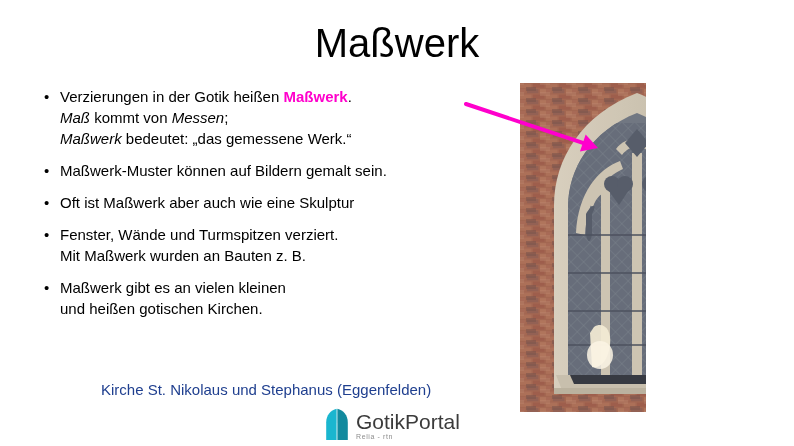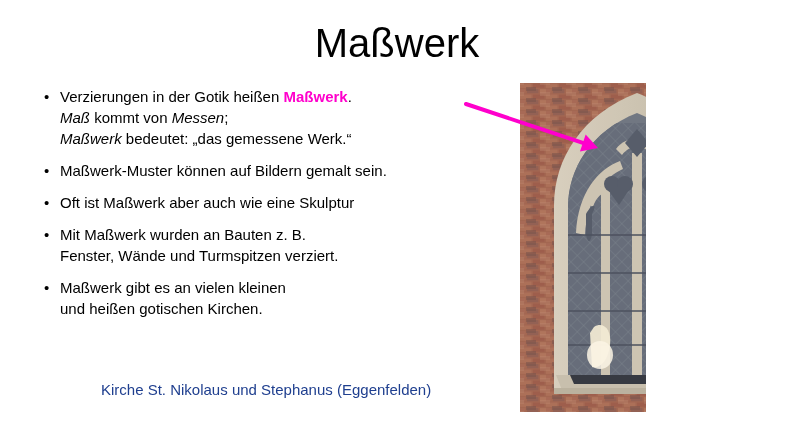--- a/index.html
+++ b/index.html
@@ -137,31 +137,41 @@
         <span class="line"><span class="em">Maß</span><span> kommt von </span><span class="em">Messen</span><span>;</span></span>
         <span class="line"><span class="em">Maßwerk</span><span> bedeutet: „das gemessene Werk.“</span></span>
       </div>
     <div class="bullet">
         <span class="line"><span>Maßwerk-Muster können auf Bildern gemalt sein.</span></span>
       </div>
     <div class="bullet">
         <span class="line"><span>Oft ist Maßwerk aber auch wie eine Skulptur</span></span>
       </div>
     <div class="bullet">
+        <span class="line"><span>Fenster, Wände und Turmspitzen verziert.</span></span>
         <span class="line"><span>Mit Maßwerk wurden an Bauten z. B.</span></span>
-        <span class="line"><span>Fenster, Wände und Turmspitzen verziert.</span></span>
       </div>
     <div class="bullet">
         <span class="line"><span>Maßwerk gibt es an vielen kleinen</span></span>
         <span class="line"><span>und heißen gotischen Kirchen.</span></span>
       </div>
   </div>
 
   <div id="caption">Kirche St. Nikolaus und Stephanus (Eggenfelden)</div>
 
+  <div id="logo">
+    <svg id="logo-mark" viewBox="0 0 26 33">
+      <path d="M12.6 0.8 C6.6 2.2 2.2 7.4 2.2 14.2 L2.2 32 L12.6 32 Z" fill="#1ab6cf"></path>
+      <path d="M13.4 0.8 C19.4 2.2 23.8 7.4 23.8 14.2 L23.8 32 L13.4 32 Z" fill="#128a9e"></path>
+    </svg>
+    <span id="logo-text">
+      <span id="logo-wordmark">GotikPortal</span>
+      <span id="logo-tagline">Relia - rtn</span>
+    </span>
+  </div>
 
   <div id="photo">
     <svg width="235" height="329" viewBox="0 0 235 329">
       <defs>
 
         <pattern id="brick" width="26" height="11" patternUnits="userSpaceOnUse">
           <rect width="26" height="11" fill="#a3614b"></rect>
           <rect x="0" y="0.6" width="11.4" height="4.2" fill="#b06f54"></rect>
           <rect x="13" y="0.6" width="11.4" height="4.2" fill="#9b5743"></rect>
           <rect x="-6" y="6.1" width="11.4" height="4.2" fill="#a96850"></rect>

